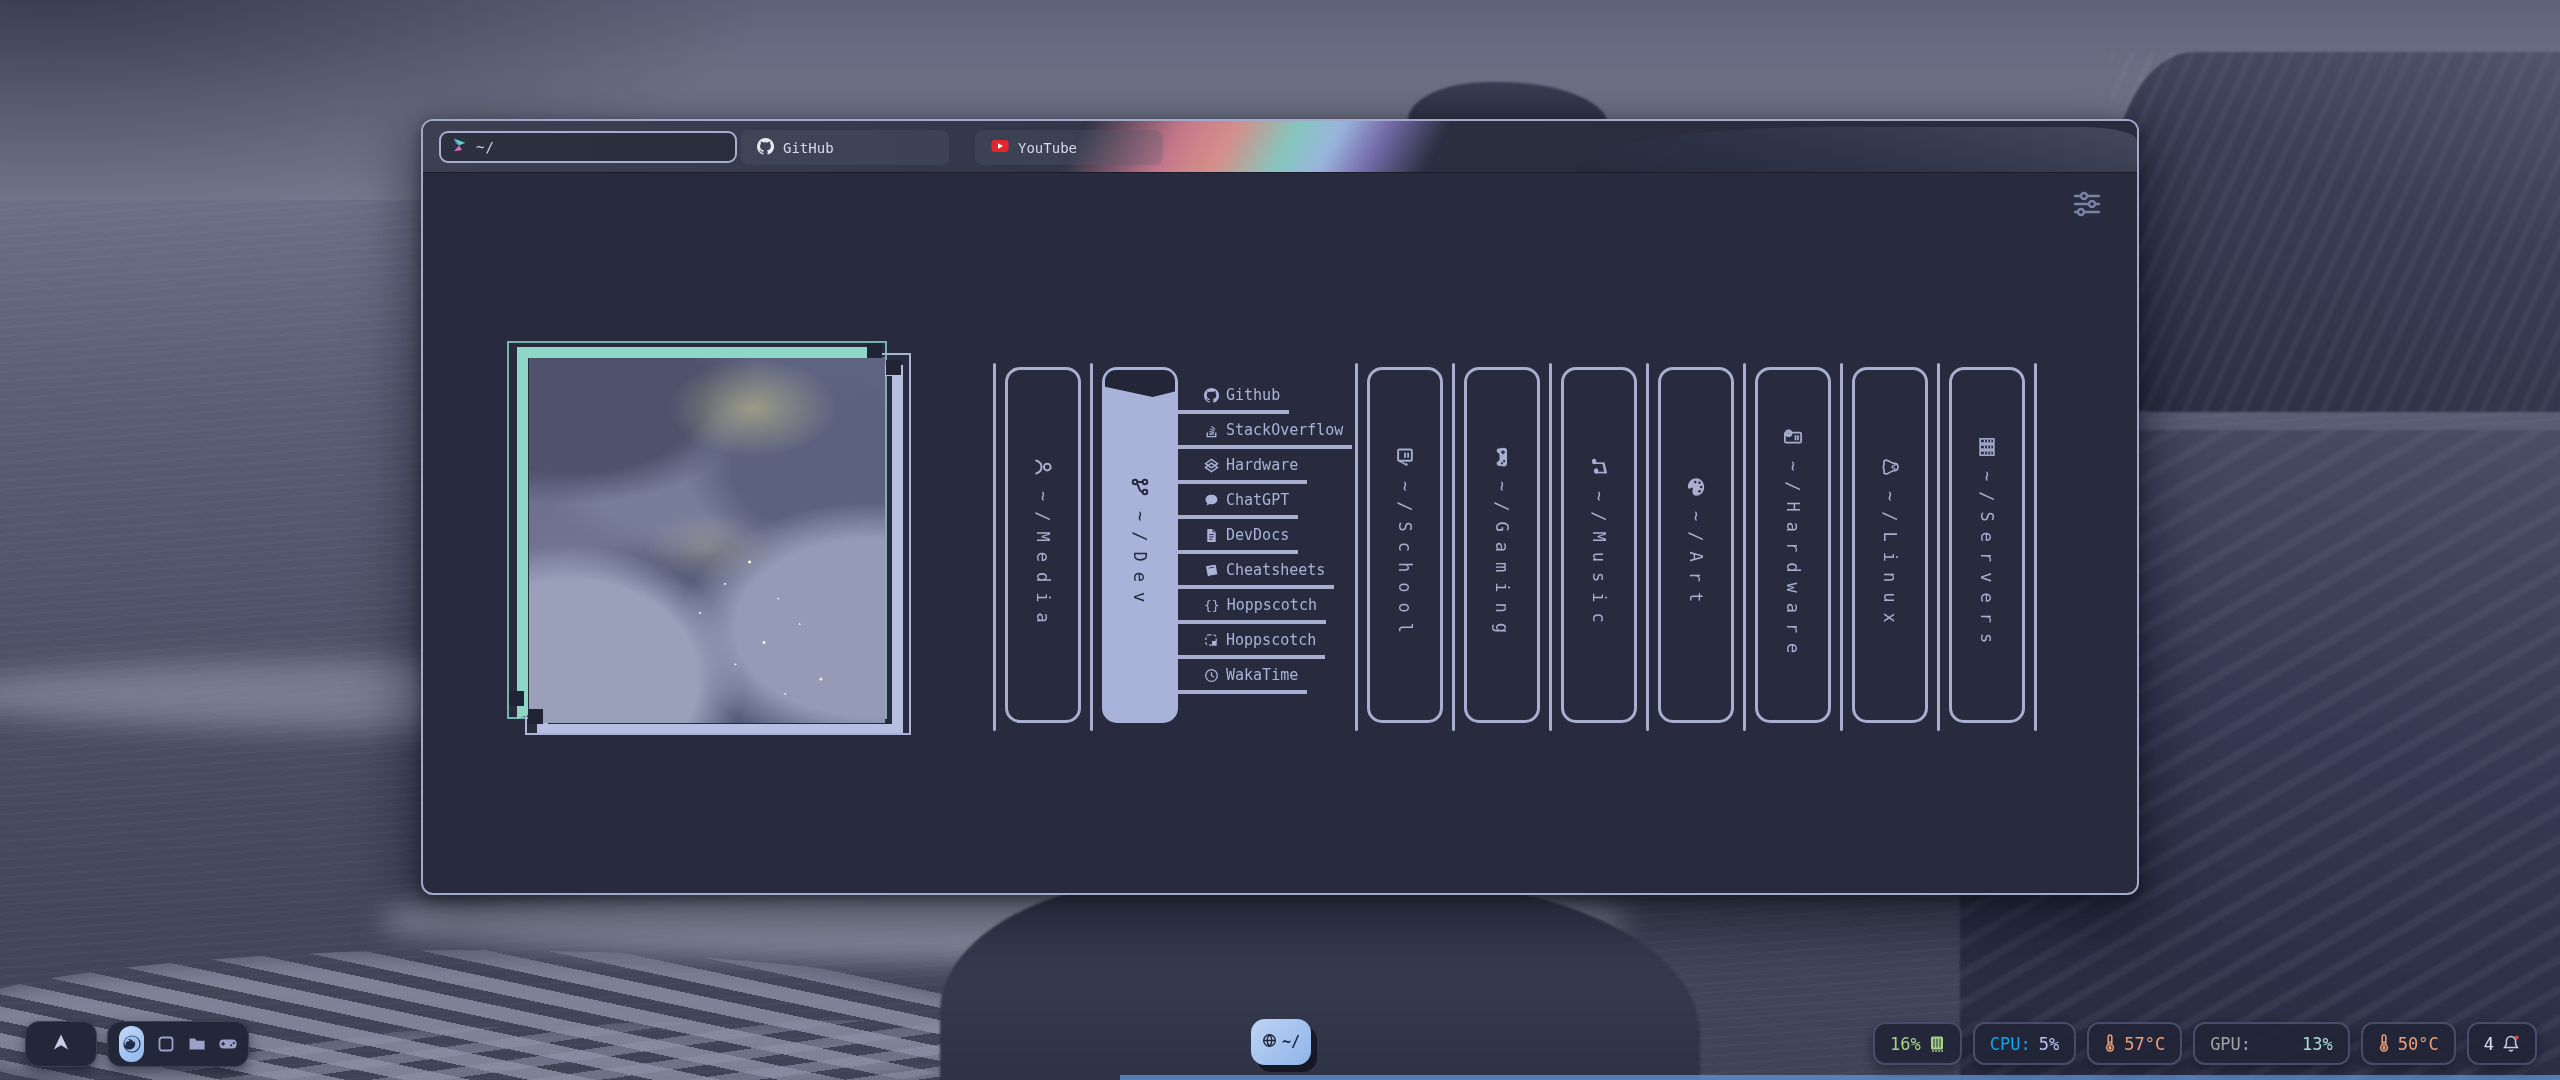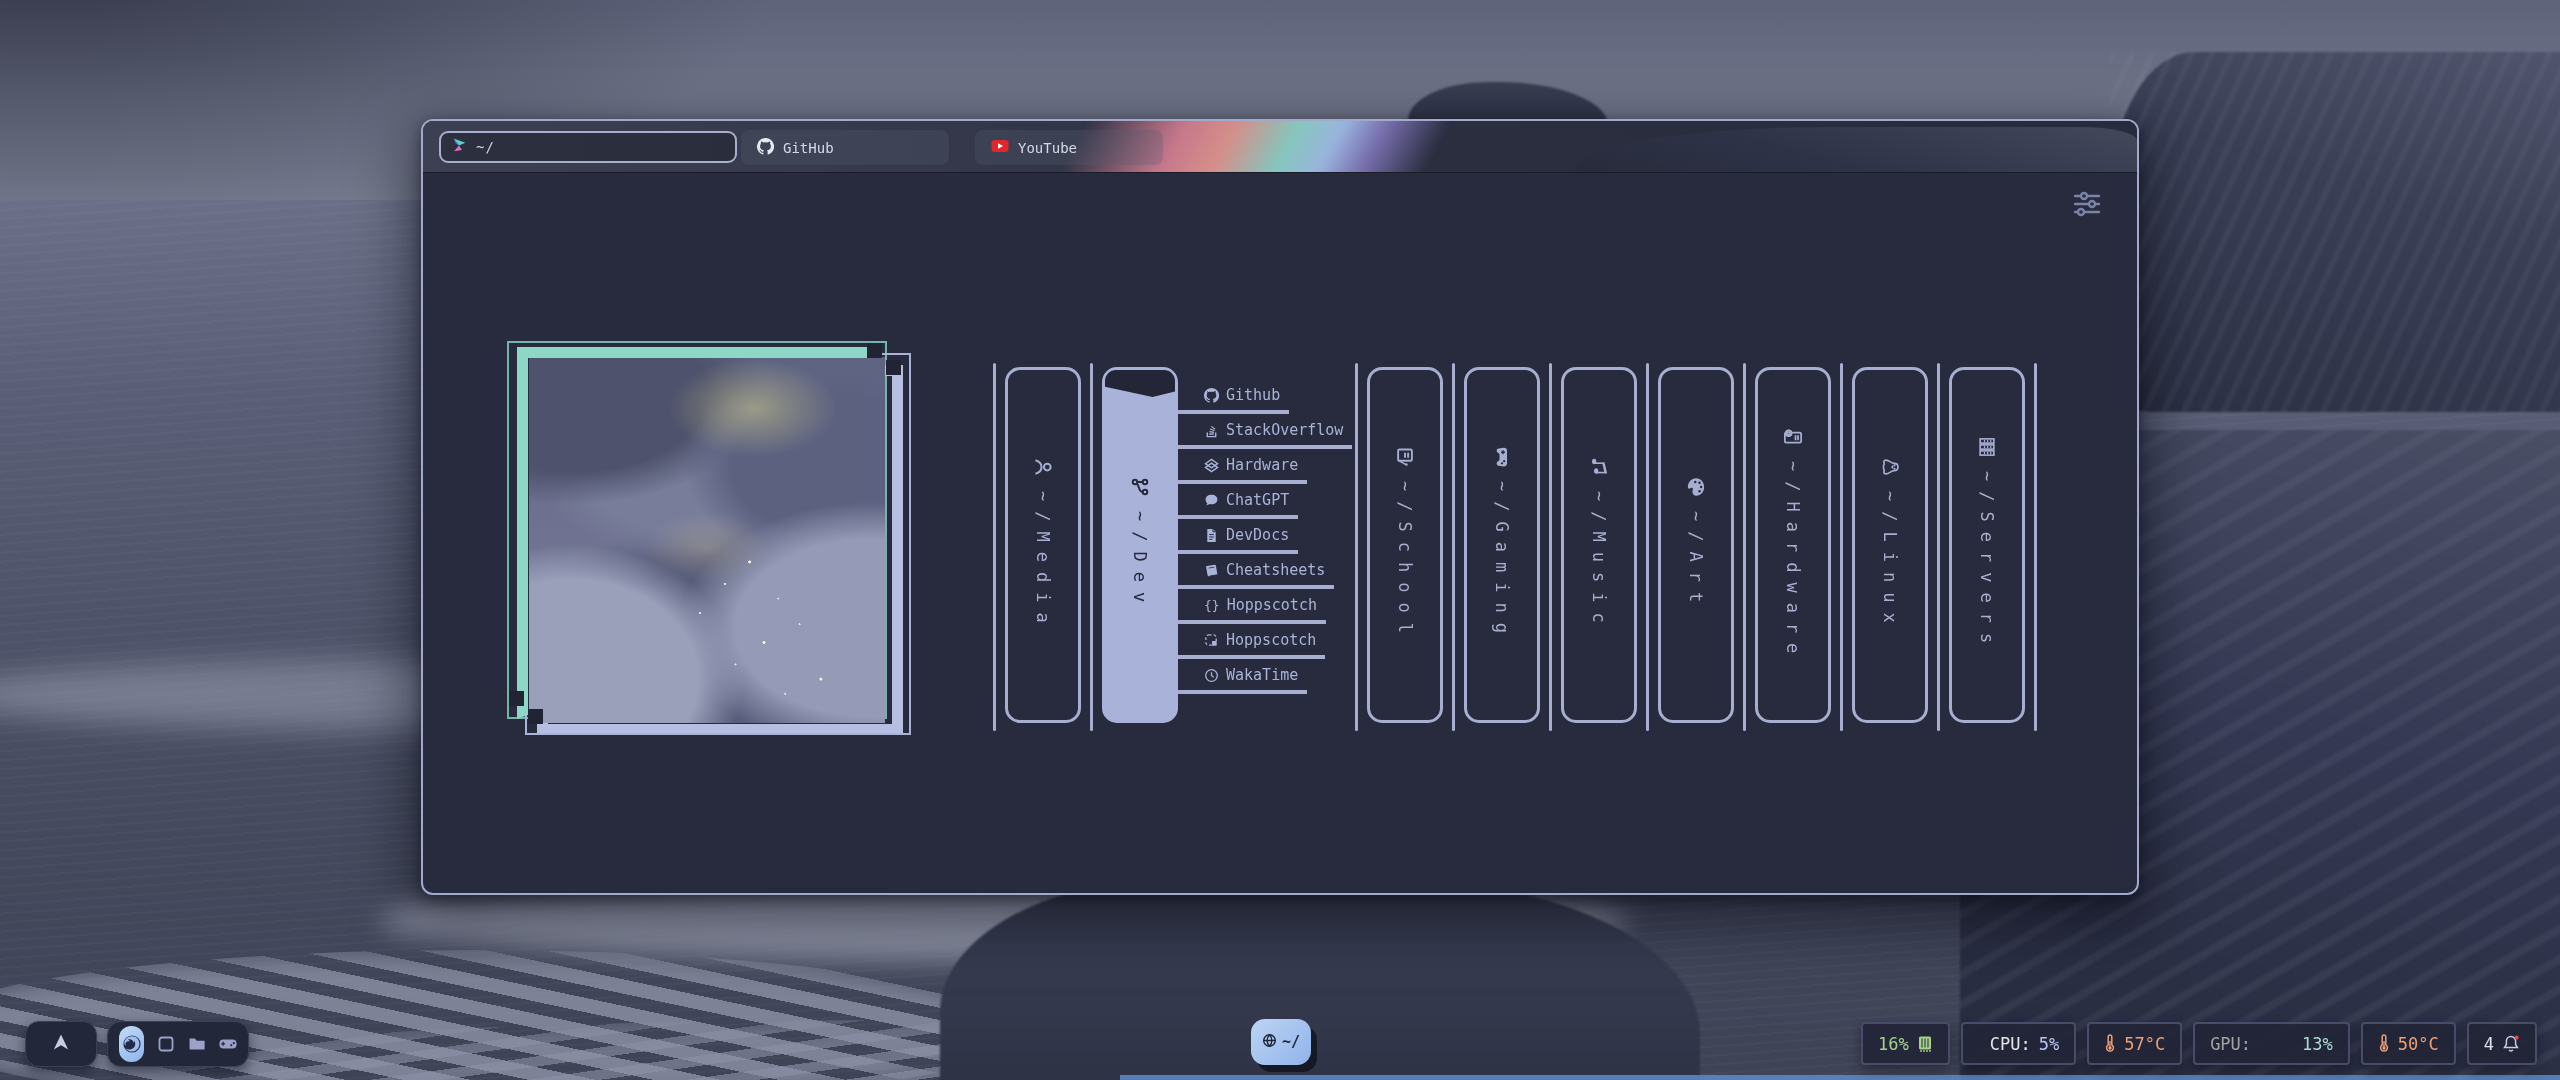--- a/index.html
+++ b/index.html
@@ -141,24 +141,24 @@
   .ff-chip svg { width:22px; height:22px; }
   .dock-ic { width:18px; height:18px; color:#9aa3c7; }
   .dock-ic svg { width:18px; height:18px; display:block; }
   .win-chip { left:1251px; top:1019px; width:60px; height:46px; border-radius:14px;
     background:linear-gradient(135deg,#bdd4f4 0%,#8fb4ea 100%);
     box-shadow:6px 7px 0 rgba(18,21,32,.85); display:flex; align-items:center; justify-content:center; gap:5px;
     color:#20253a; font-size:15px; font-weight:bold; }
   .win-chip svg { width:15px; height:15px; }
 
   .stats { left:auto; right:23px; top:1022px; display:flex; gap:11px; }
-  .chip { height:43px; background:rgba(33,37,54,.92); border:2px solid #474d68; border-radius:4px;
+  .chip { height:43px; background:rgba(33,37,54,.92); border:2px solid #474d68; border-radius:12px;
     display:flex; align-items:center; gap:8px; padding:0 15px; font-size:17px; white-space:nowrap;
     box-shadow:0 5px 12px rgba(10,12,20,.45); }
-  .t-green { color:#a6d189; } .t-blue { color:#e5e5e5;margin-left:12px; } .t-blue2 { color:#b9c4f2; }
+  .t-green { color:#a6d189; } .t-blue { color:#0ea5e9; } .t-blue2 { color:#b9c4f2; }
   .t-orange { color:#ef9f76;text-align:center; } .t-teal { color:#a3a3a3; } .t-teal2 { color:#a9dcd2;margin-left:43px; }
   .t-cream { color:#dde1ee; }
   .chip svg { display:block; }
 </style>
 </head>
 <body>
 
 <div id="stage">
 
   <div class="wp">

